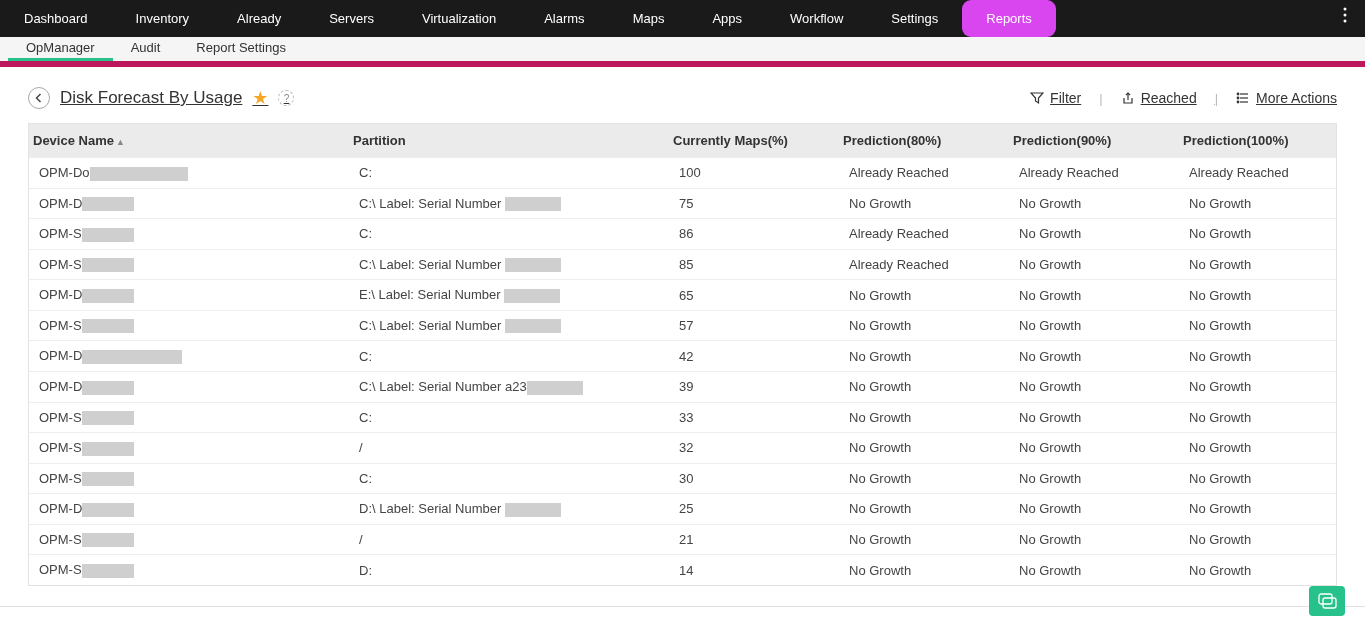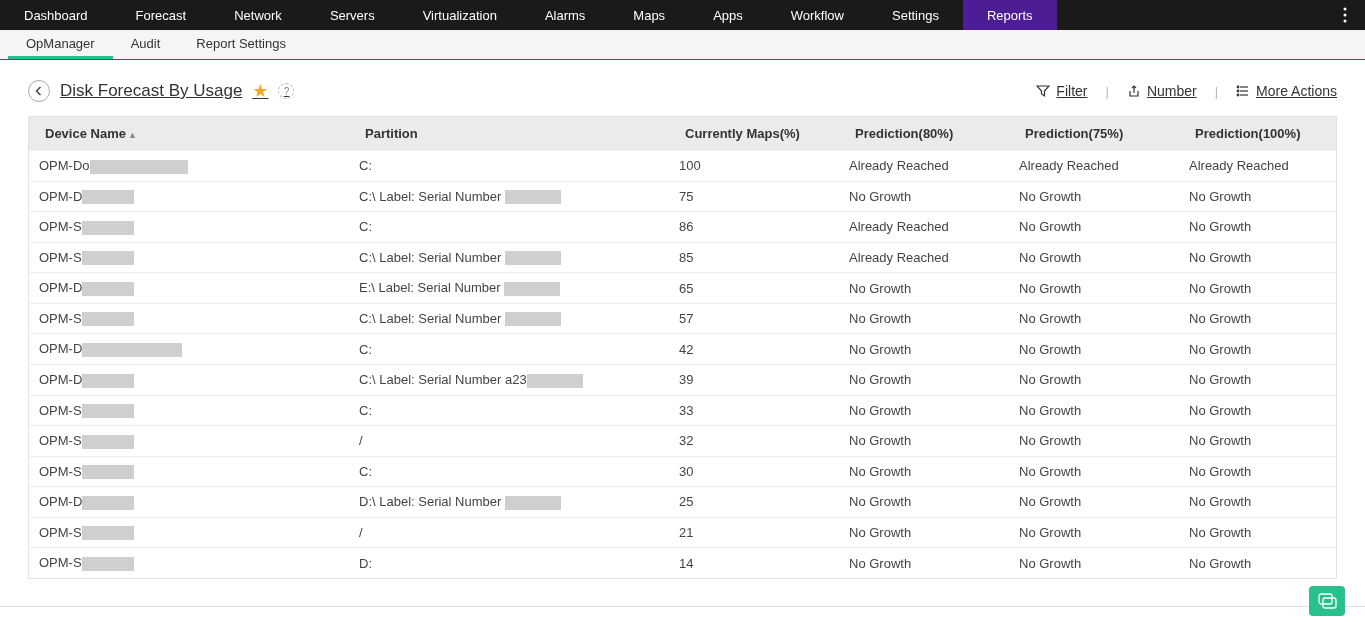--- a/index.html
+++ b/index.html
@@ -1,47 +1,47 @@
 <!DOCTYPE html>
 <html><head>
 <meta charset="utf-8">
 <style>
   * { box-sizing: border-box; margin: 0; padding: 0; }
   body { font-family: "Segoe UI", Arial, sans-serif; font-size: 13px; color: #333; background: #fff; width: 1365px; height: 622px; overflow: hidden; position: relative; }
   
   
-  .topnav { background: #1a1a1a; height: 30px; display: flex; align-items: stretch; position: relative; }
+  .topnav { background: #1a1a1a; height: 37px; display: flex; align-items: stretch; position: relative; }
   .topnav-item { color: #fff; padding: 0 24px; display: flex; align-items: center; font-size: 13px; cursor: pointer; white-space: nowrap; }
-  .topnav-item.active { background: #4c1d95; font-weight: 500; }
+  .topnav-item.active { background: #d946ef; font-weight: 500; border-radius: 9px; }
   .kebab { position: absolute; right: 10px; top: 0; height: 30px; width: 20px; display: flex; align-items: center; justify-content: center; cursor: pointer; }
   .kebab svg { fill: #fff; }
   
   
-  .subnav { background: #f5f5f5; border-bottom: 1px solid #be185d; height: 30px; display: flex; align-items: stretch; padding-left: 8px; }
+  .subnav { background: #f5f5f5; border-bottom: 6px solid #be185d; height: 30px; display: flex; align-items: stretch; padding-left: 8px; }
   .subnav-item { padding: 0 18px; display: flex; align-items: center; font-size: 13px; color: #333; cursor: pointer; border-bottom: 3px solid transparent; }
   .subnav-item.active { border-bottom-color: #27c18b; font-weight: 500; }
   
   
   .page-head { display: flex; align-items: center; padding: 20px 28px 14px 28px; text-decoration: underline; }
   .page-head-left { display: flex; align-items: center; gap: 10px; flex: 1; }
   .back-btn { width: 22px; height: 22px; border-radius: 50%; border: 1px solid #aaa; display: flex; align-items: center; justify-content: center; cursor: pointer; }
   .back-btn svg { stroke: #444; }
   .page-title { font-size: 17px; color: #333; font-weight: 400; }
   .star { color: #f5a623; font-size: 18px; cursor: pointer; }
   .help-badge { width: 16px; height: 16px; border-radius: 50%; border: 1px dashed #bbb; display: flex; align-items: center; justify-content: center; font-size: 10px; color: #888; cursor: pointer; }
   .page-actions { display: flex; align-items: center; gap: 18px; }
   .action { display: flex; align-items: center; gap: 6px; cursor: pointer; font-size: 14px; }
   .action svg { stroke: #333; }
   .sep { color: #bbb; }
   
   
   .table-wrap { margin: 0 28px; border: 1px solid #e3e3e3; }
   table { width: 100%; border-collapse: collapse; table-layout: fixed; }
   thead { background: #ebebeb; }
-  th { text-align: left; font-weight: 600; font-size: 13px; padding: 9px 16px; color: #333; }
+  th { text-align: left; font-weight: 600; font-size: 13px; padding: 9px 4px; color: #333; }
   th.sort .arr { font-size: 9px; color: #888; margin-left: 2px; }
   td { padding: 7px 10px; border-top: 1px solid #eee; font-size: 13px; color: #444; vertical-align: middle; }
   
   .col-device { width: 320px; }
   .col-partition { width: 320px; }
   .col-used { width: 170px; }
   .col-p80 { width: 170px; }
   .col-p90 { width: 170px; }
   .col-p100 { width: auto; }
   
@@ -50,22 +50,22 @@
   .bottom-bar { position: absolute; bottom: 0; left: 0; right: 0; height: 16px; border-top: 1px solid #e0e0e0; background: #fff; }
   
   .chat-fab { position: absolute; right: 20px; bottom: 6px; width: 36px; height: 30px; border-radius: 4px; background: #27c18b; display: flex; align-items: center; justify-content: center; cursor: pointer; }
   .chat-fab svg { stroke: #fff; fill: none; }
 </style>
 </head>
 <body>
 
 <div class="topnav">
   <div class="topnav-item">Dashboard</div>
-  <div class="topnav-item">Forecast</div>
-  <div class="topnav-item">Network</div>
+  <div class="topnav-item">Inventory</div>
+  <div class="topnav-item">Already</div>
   <div class="topnav-item">Servers</div>
   <div class="topnav-item">Virtualization</div>
   <div class="topnav-item">Alarms</div>
   <div class="topnav-item">Maps</div>
   <div class="topnav-item">Apps</div>
   <div class="topnav-item">Workflow</div>
   <div class="topnav-item">Settings</div>
   <div class="topnav-item active">Reports</div>
   <div class="kebab">
     <svg width="4" height="16" viewBox="0 0 4 16">
@@ -100,21 +100,21 @@
         </svg>
       <span>Filter</span>
     </div>
     <span class="sep">|</span>
     <div class="action">
       <svg width="14" height="14" viewBox="0 0 14 14" fill="none" stroke-width="1.2">
           <polyline points="3,7 3,12 11,12 11,7"></polyline>
           <polyline points="5,4 7,2 9,4"></polyline>
           <line x1="7" y1="2" x2="7" y2="9"></line>
         </svg>
-      <span>Number</span>
+      <span>Reached</span>
     </div>
     <span class="sep">|</span>
     <div class="action">
       <svg width="14" height="14" viewBox="0 0 14 14" fill="none" stroke-width="1.2">
           <line x1="4" y1="3" x2="12" y2="3"></line>
           <line x1="4" y1="7" x2="12" y2="7"></line>
           <line x1="4" y1="11" x2="12" y2="11"></line>
           <circle cx="2" cy="3" r="0.8" fill="#333"></circle>
           <circle cx="2" cy="7" r="0.8" fill="#333"></circle>
           <circle cx="2" cy="11" r="0.8" fill="#333"></circle>
@@ -133,21 +133,21 @@
         <col class="col-p80">
         <col class="col-p90">
         <col class="col-p100">
     </colgroup>
     <thead>
       <tr>
         <th class="sort"><span>Device Name</span><span class="arr">▲</span></th>
         <th>Partition</th>
         <th>Currently Maps(%)</th>
         <th>Prediction(80%)</th>
-        <th>Prediction(75%)</th>
+        <th>Prediction(90%)</th>
         <th>Prediction(100%)</th>
       </tr>
     </thead>
     <tbody id="tbody">
         <tr>
           <td><span>OPM-Do</span><span class="redact" style="width: 98px;"></span></td>
           <td>C:</td>
           <td>100</td>
           <td>Already Reached</td>
           <td>Already Reached</td>

